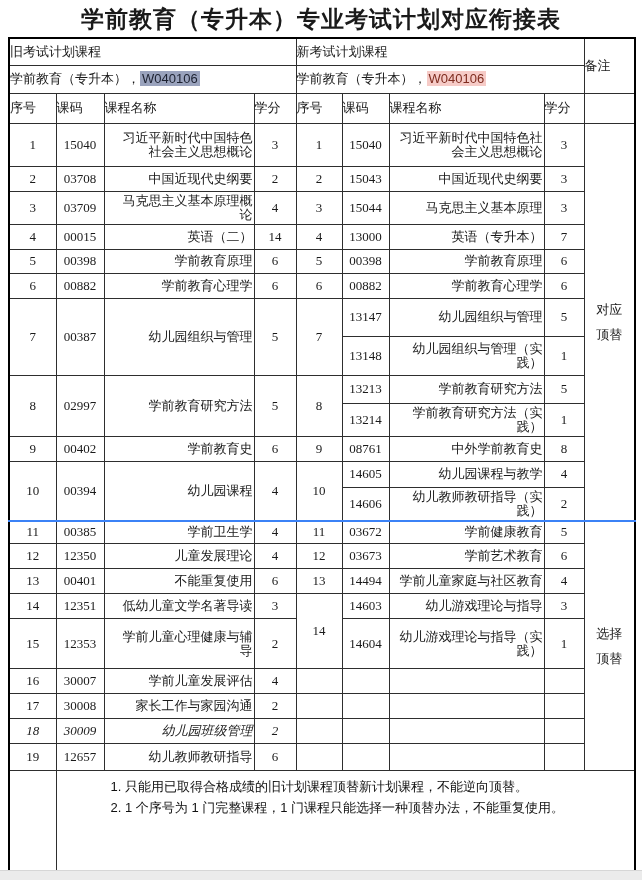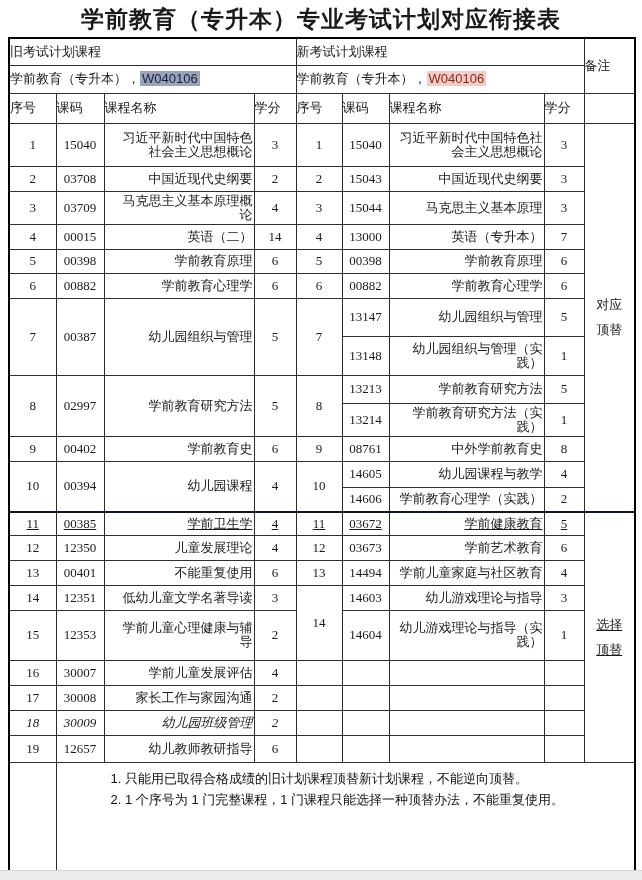--- a/index.html
+++ b/index.html
@@ -19,21 +19,21 @@
     border:2px solid #000;
   }
   td, th {
     border:1px solid #2e2e2e; padding:0; font-weight:normal;
     font-size:13px; overflow:hidden; vertical-align:middle;
   }
   thead th {
     font-family:"Liberation Sans","DejaVu Sans",sans-serif;
     text-align:left;
   }
-  tr.thick-top td { border-top:2px solid #0f172a;text-decoration:underline; }
+  tr.thick-top td { border-top:2px solid #3b82f6; }
   .hl-old { background:#9aa3bd; color:#1c2130; padding:0 2px; }
   .hl-new { background:#f6cbc7; color:#7e2c1f; padding:0 2px; }
   .cell-seq, .cell-code, .cell-credit { text-align:center; }
   .cell-name {
     text-align:right; padding:2px 1px 2px 7px; line-height:14px;
   }
   .cell-remark {
     text-align:center; line-height:25px;
     font-family:"Liberation Sans","DejaVu Sans",sans-serif;
   }
@@ -201,21 +201,21 @@
         <td rowspan="2" class="cell-code">00394</td>
         <td rowspan="2" class="cell-name">幼儿园课程</td>
         <td rowspan="2" class="cell-credit">4</td>
         <td rowspan="2" class="cell-seq">10</td>
         <td class="cell-code">14605</td>
         <td class="cell-name">幼儿园课程与教学</td>
         <td class="cell-credit">4</td>
       </tr>
       <tr style="height: 25px;">
         <td class="cell-code">14606</td>
-        <td class="cell-name">学前教育心理学（实践）</td>
+        <td class="cell-name">幼儿教师教研指导（实践）</td>
         <td class="cell-credit">2</td>
       </tr>
       <tr class="thick-top" style="height: 23px;">
         <td class="cell-seq">11</td>
         <td class="cell-code">00385</td>
         <td class="cell-name">学前卫生学</td>
         <td class="cell-credit">4</td>
         <td class="cell-seq">11</td>
         <td class="cell-code">03672</td>
         <td class="cell-name">学前健康教育</td>

